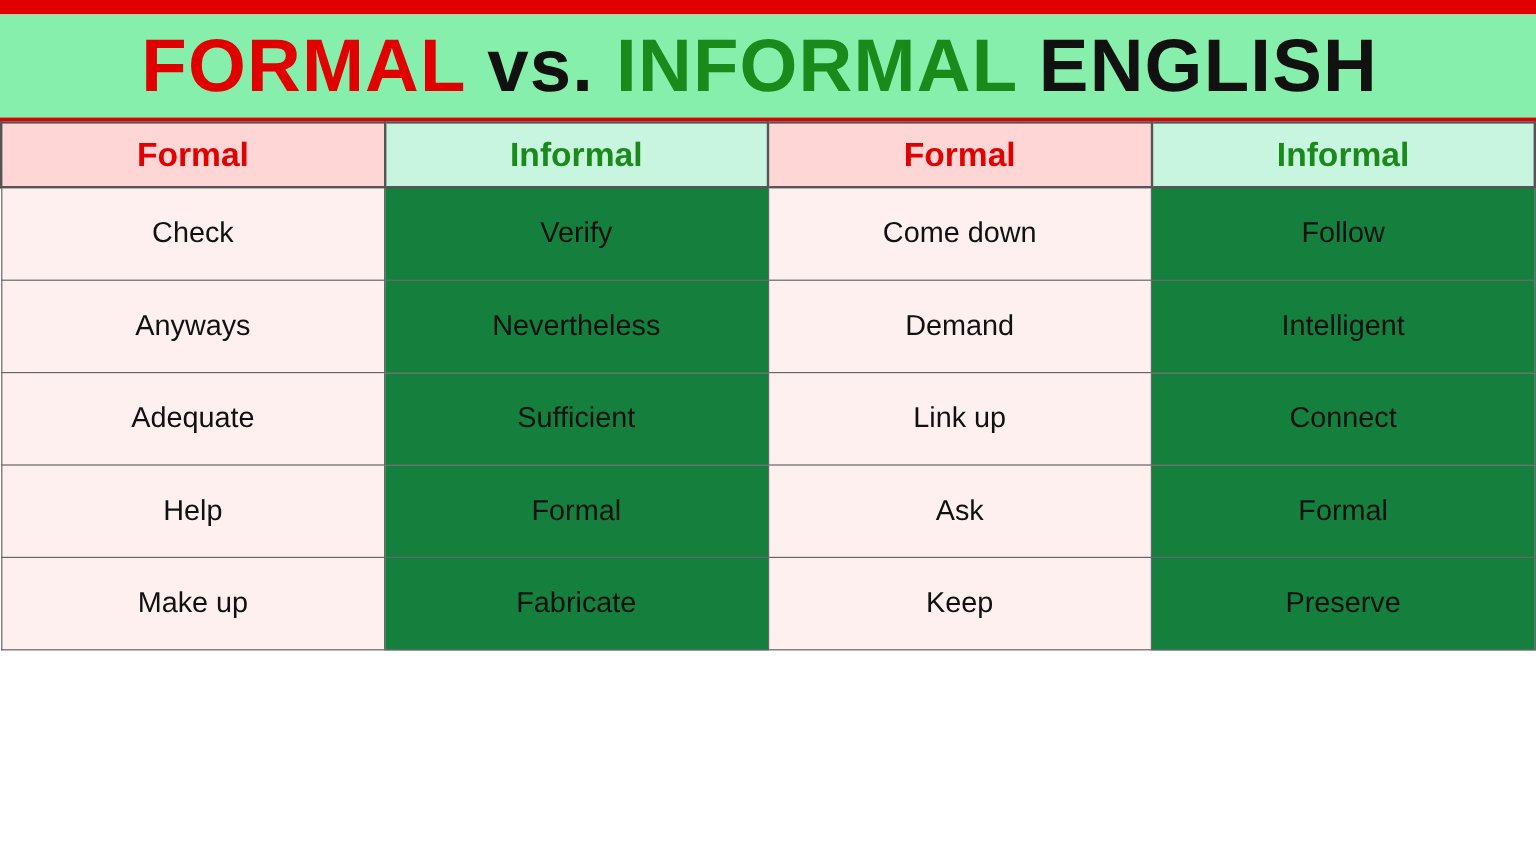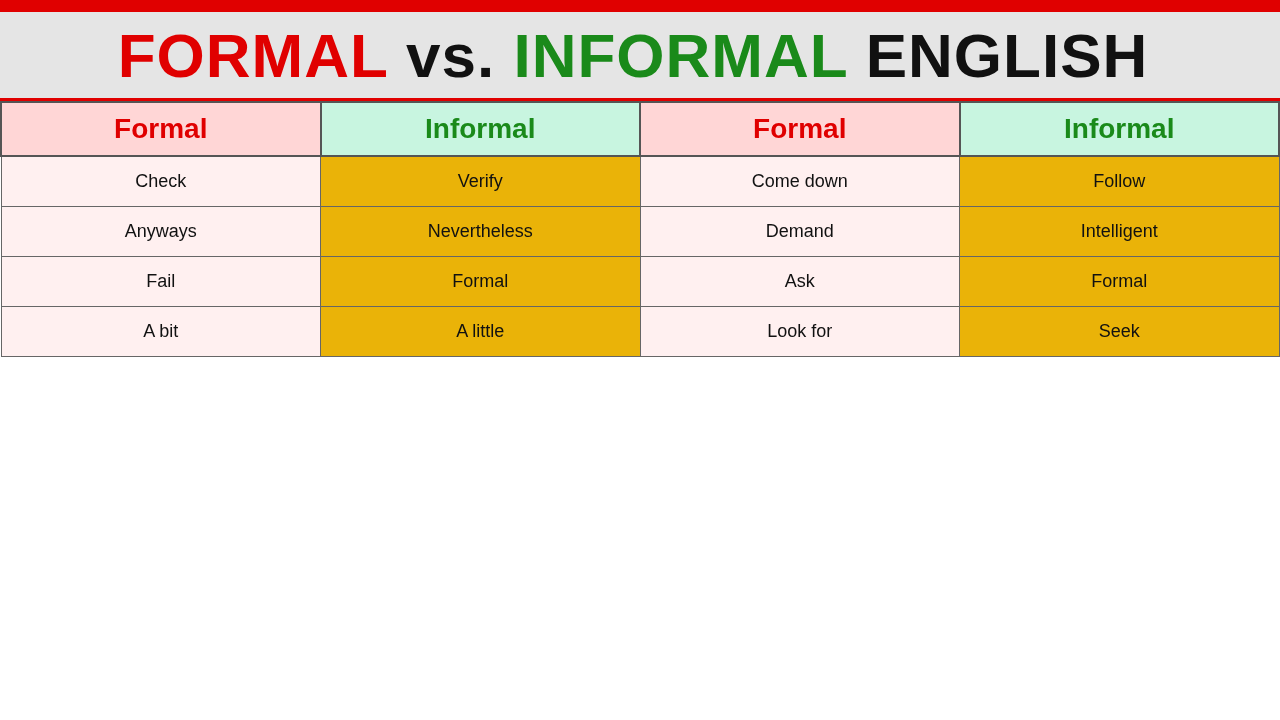--- a/index.html
+++ b/index.html
@@ -16,21 +16,21 @@
       overflow: hidden;
     }
 
     .red-bar-top {
       background: #e00000;
       height: 12px;
       width: 100%;
     }
 
     .title-area {
-      background: #e5e5e5;
+      background: #86efac;
       text-align: center;
       padding: 10px 14px 8px 0;
       border-bottom: 3px solid #e00000;
     }
 
     .title-area h1 {
       font-size: 62px;
       font-weight: 900;
       letter-spacing: 1px;
       line-height: 1.1;
@@ -75,32 +75,32 @@
       color: #e00000;
     }
 
     thead th.col-informal {
       background: #c8f5e0;
       color: #1a8a1a;
     }
 
     tbody tr td {
       text-align: center;
-      font-size: 18px;
-      padding: 14px 0;
+      font-size: 24px;
+      padding: 24px 0;
       border: 1.5px solid #666;
     }
 
     tbody tr td.formal-cell {
       background: #fff0f0;
       color: #111;
     }
 
     tbody tr td.informal-cell {
-      background: #eab308;
+      background: #15803d;
       color: #111;
     }
 
   </style>
 </head>
 <body>
 
 <div class="red-bar-top"></div>
 
 <div class="title-area">
@@ -126,26 +126,32 @@
           <td class="formal-cell">Come down</td>
           <td class="informal-cell">Follow</td>
         </tr>
         <tr>
           <td class="formal-cell">Anyways</td>
           <td class="informal-cell">Nevertheless</td>
           <td class="formal-cell">Demand</td>
           <td class="informal-cell">Intelligent</td>
         </tr>
         <tr>
-          <td class="formal-cell">Fail</td>
+          <td class="formal-cell">Adequate</td>
+          <td class="informal-cell">Sufficient</td>
+          <td class="formal-cell">Link up</td>
+          <td class="informal-cell">Connect</td>
+        </tr>
+        <tr>
+          <td class="formal-cell">Help</td>
           <td class="informal-cell">Formal</td>
           <td class="formal-cell">Ask</td>
           <td class="informal-cell">Formal</td>
         </tr>
         <tr>
-          <td class="formal-cell">A bit</td>
-          <td class="informal-cell">A little</td>
-          <td class="formal-cell">Look for</td>
-          <td class="informal-cell">Seek</td>
+          <td class="formal-cell">Make up</td>
+          <td class="informal-cell">Fabricate</td>
+          <td class="formal-cell">Keep</td>
+          <td class="informal-cell">Preserve</td>
         </tr>
       </tbody>
   </table>
 </div>
 
 </body></html>

